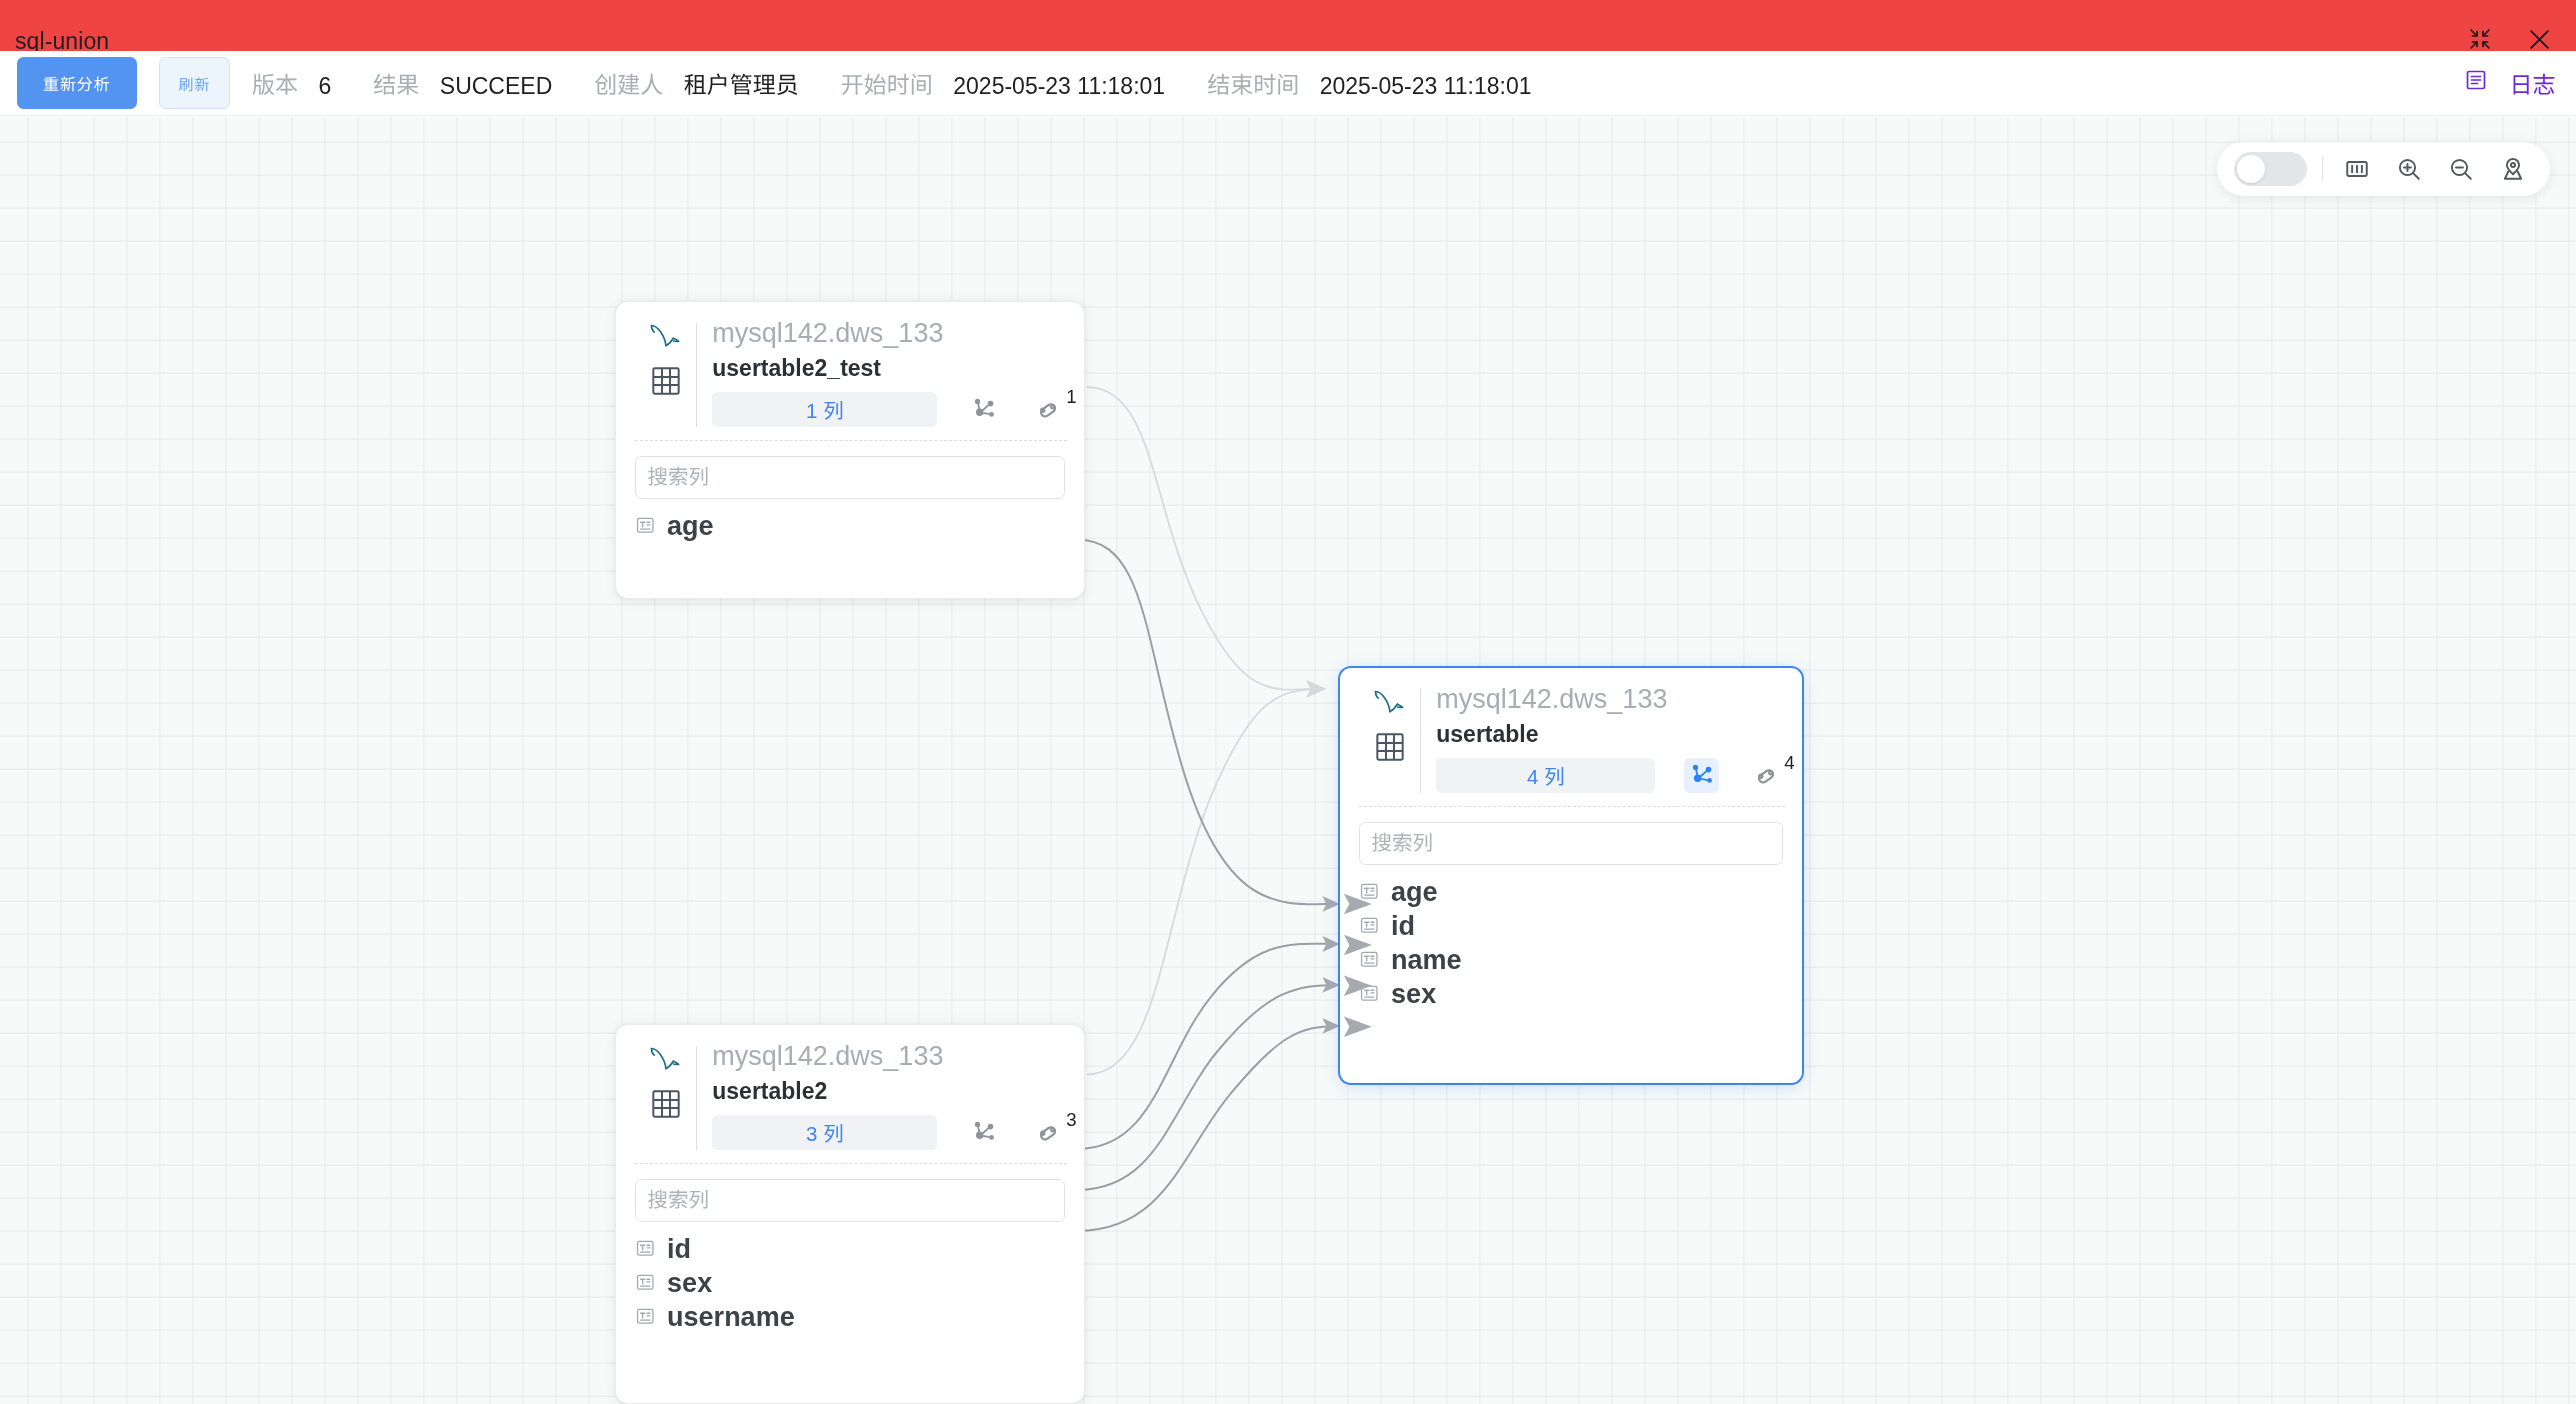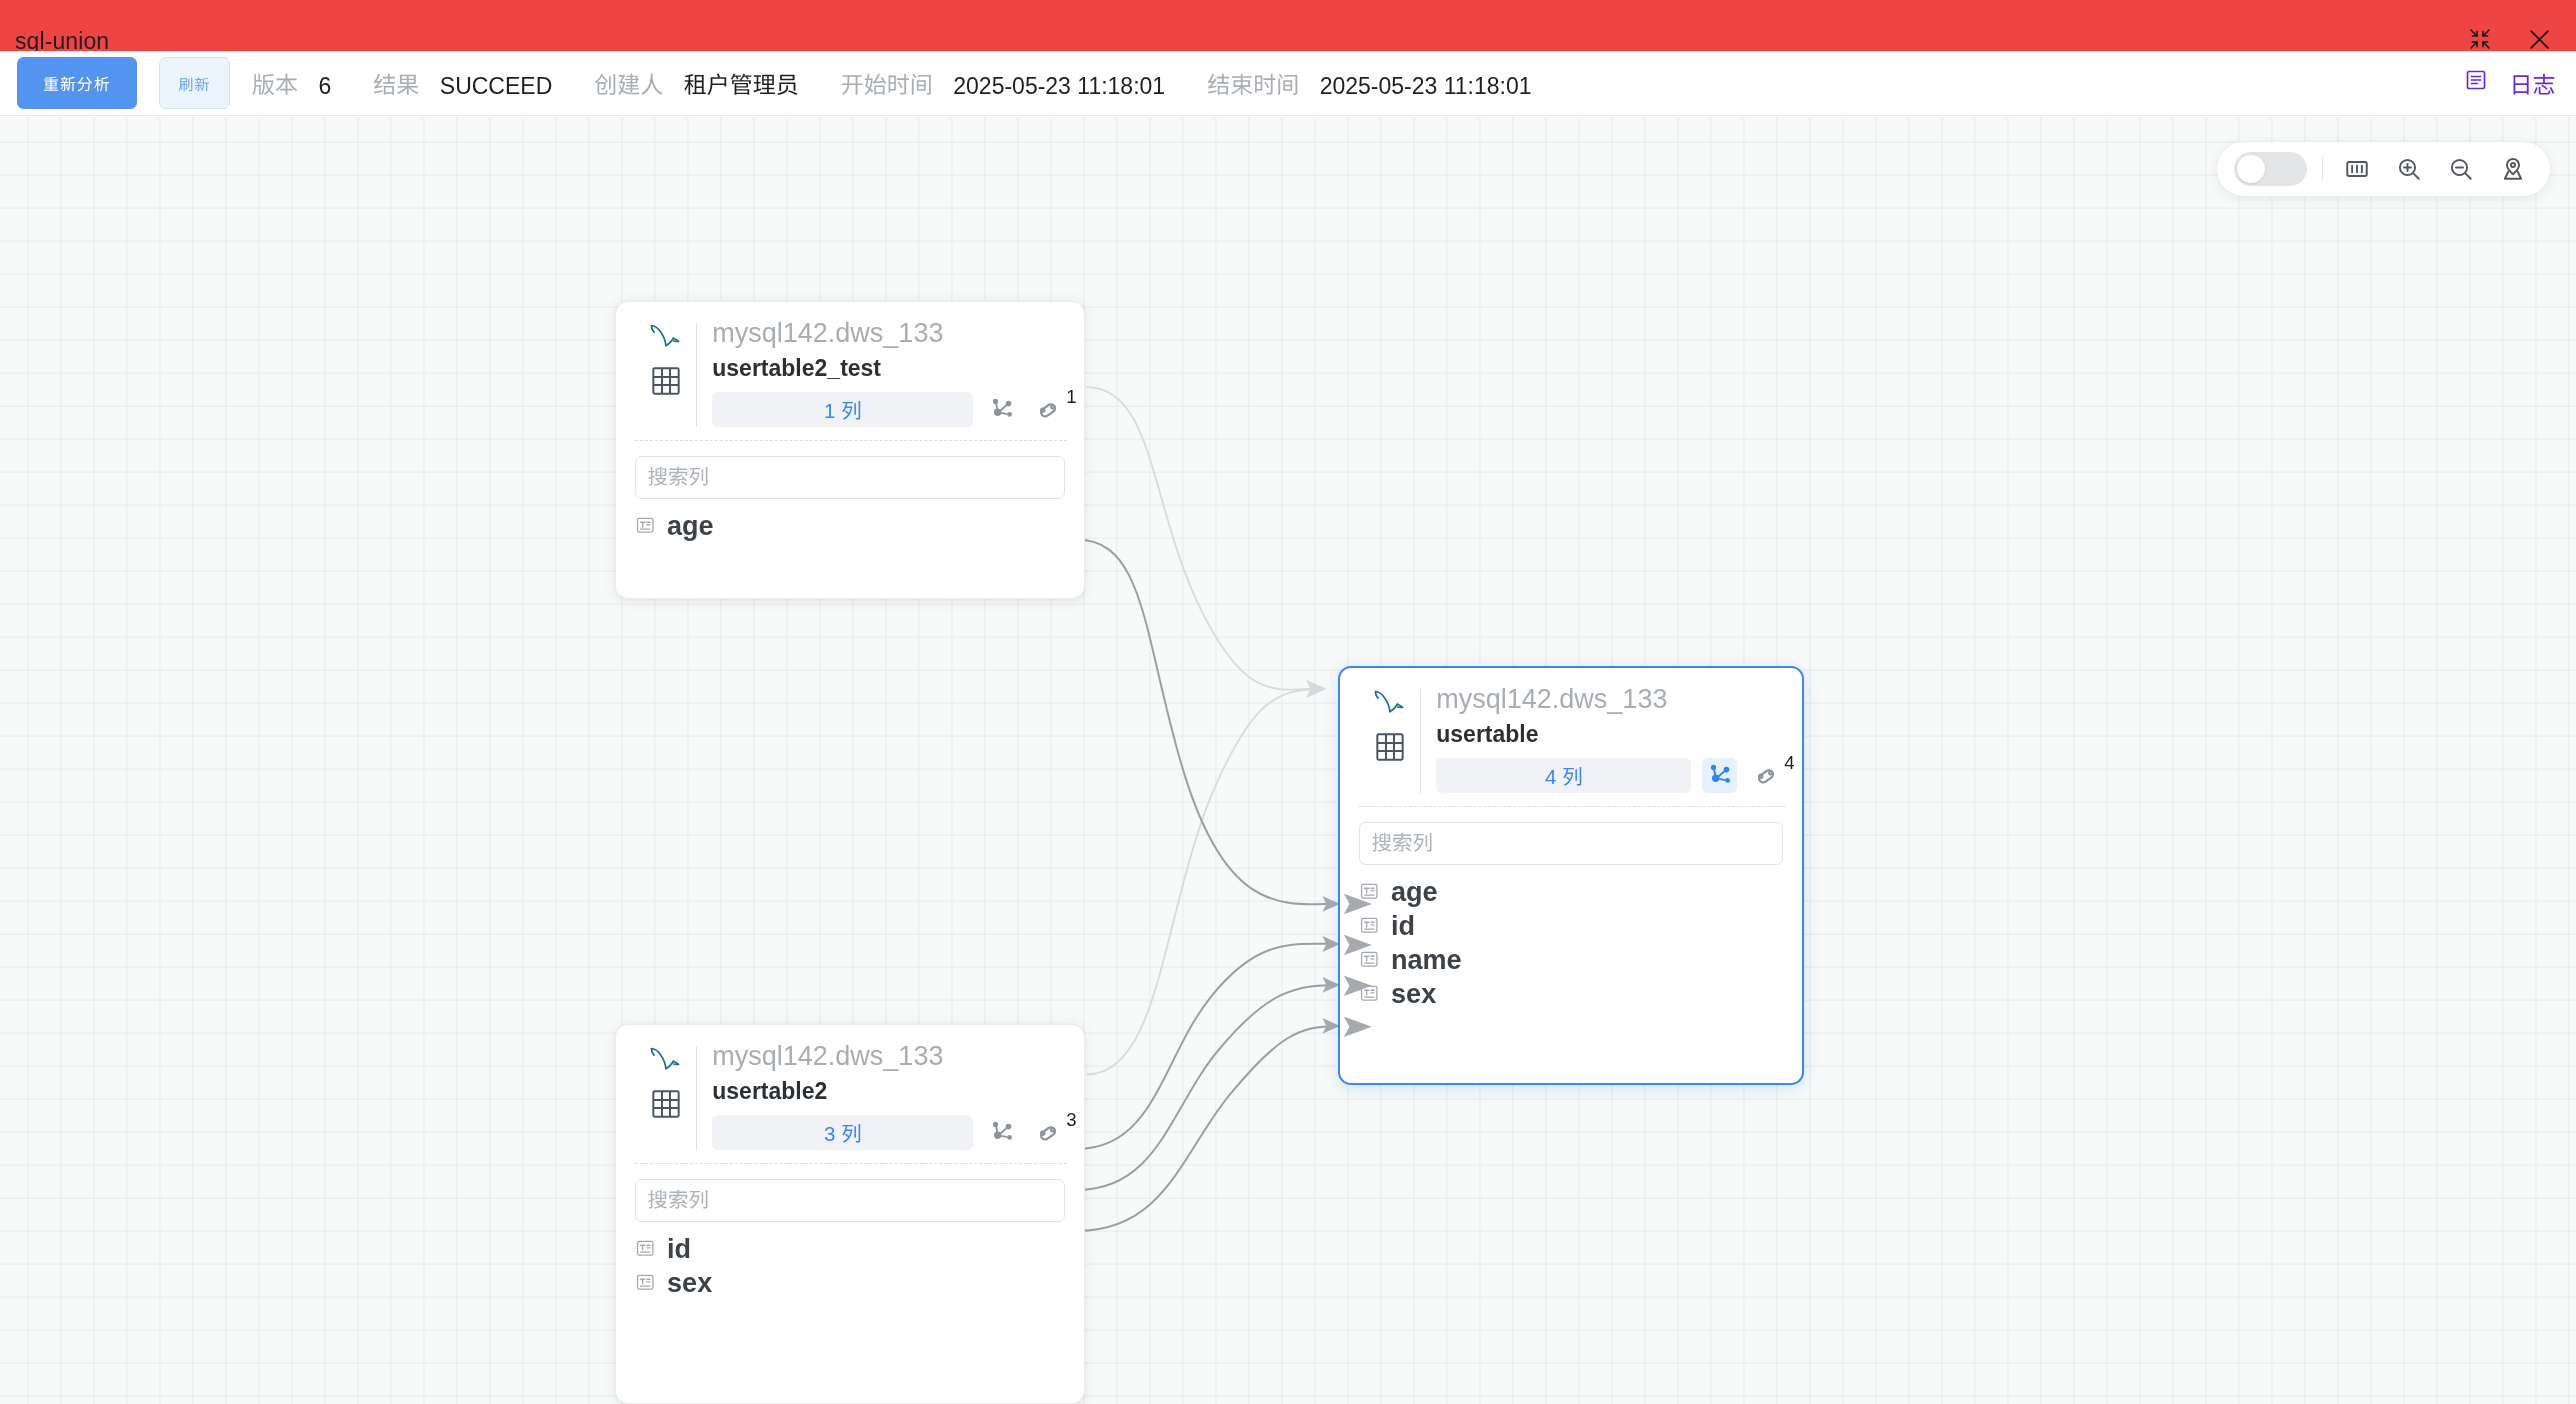--- a/index.html
+++ b/index.html
@@ -185,21 +185,21 @@
     color: #2b3034;
     line-height: 1.1;
     margin-bottom: 10.2px;
     white-space: nowrap;
     overflow: hidden;
     text-overflow: ellipsis;
   }
   .node-stats {
     display: flex;
     align-items: center;
-    gap: 11px;
+    gap: 29px;
     margin-bottom: 9.3px;
   }
   .col-pill {
     flex: 1;
     height: 35px;
     background: #f0f2f5;
     border-radius: 5.6px;
     display: flex;
     align-items: center;
     justify-content: center;
@@ -598,20 +598,29 @@
         </div>
         <div class="col-row">
           <span>
             <svg width="20.5" height="20.5" viewBox="0 0 24 24" fill="none" stroke="#a3a8ae" stroke-width="1.5">
               <rect x="3" y="4" width="18" height="16" rx="2"></rect>
               <path d="M6.5 8.5h5M9 8.5V14M14 8.5h3.5M14 11.5h3.5M6.5 16.5h11" stroke-linecap="round"></path>
             </svg>
           </span>
           <span class="col-name">sex</span>
         </div>
+        <div class="col-row">
+          <span>
+            <svg width="20.5" height="20.5" viewBox="0 0 24 24" fill="none" stroke="#a3a8ae" stroke-width="1.5">
+              <rect x="3" y="4" width="18" height="16" rx="2"></rect>
+              <path d="M6.5 8.5h5M9 8.5V14M14 8.5h3.5M14 11.5h3.5M6.5 16.5h11" stroke-linecap="round"></path>
+            </svg>
+          </span>
+          <span class="col-name">username</span>
+        </div>
       </div>
     </div>
   </div>
 
   <svg class="edges-layer" viewBox="0 0 2766 1382">
     <g fill="#a6aaaf">
       <path d="M1443 834 l30 11 -30 11 6 -11 z"></path>
       <path d="M1443 878 l30 11 -30 11 6 -11 z"></path>
       <path d="M1443 922 l30 11 -30 11 6 -11 z"></path>
       <path d="M1443 966 l30 11 -30 11 6 -11 z"></path>

